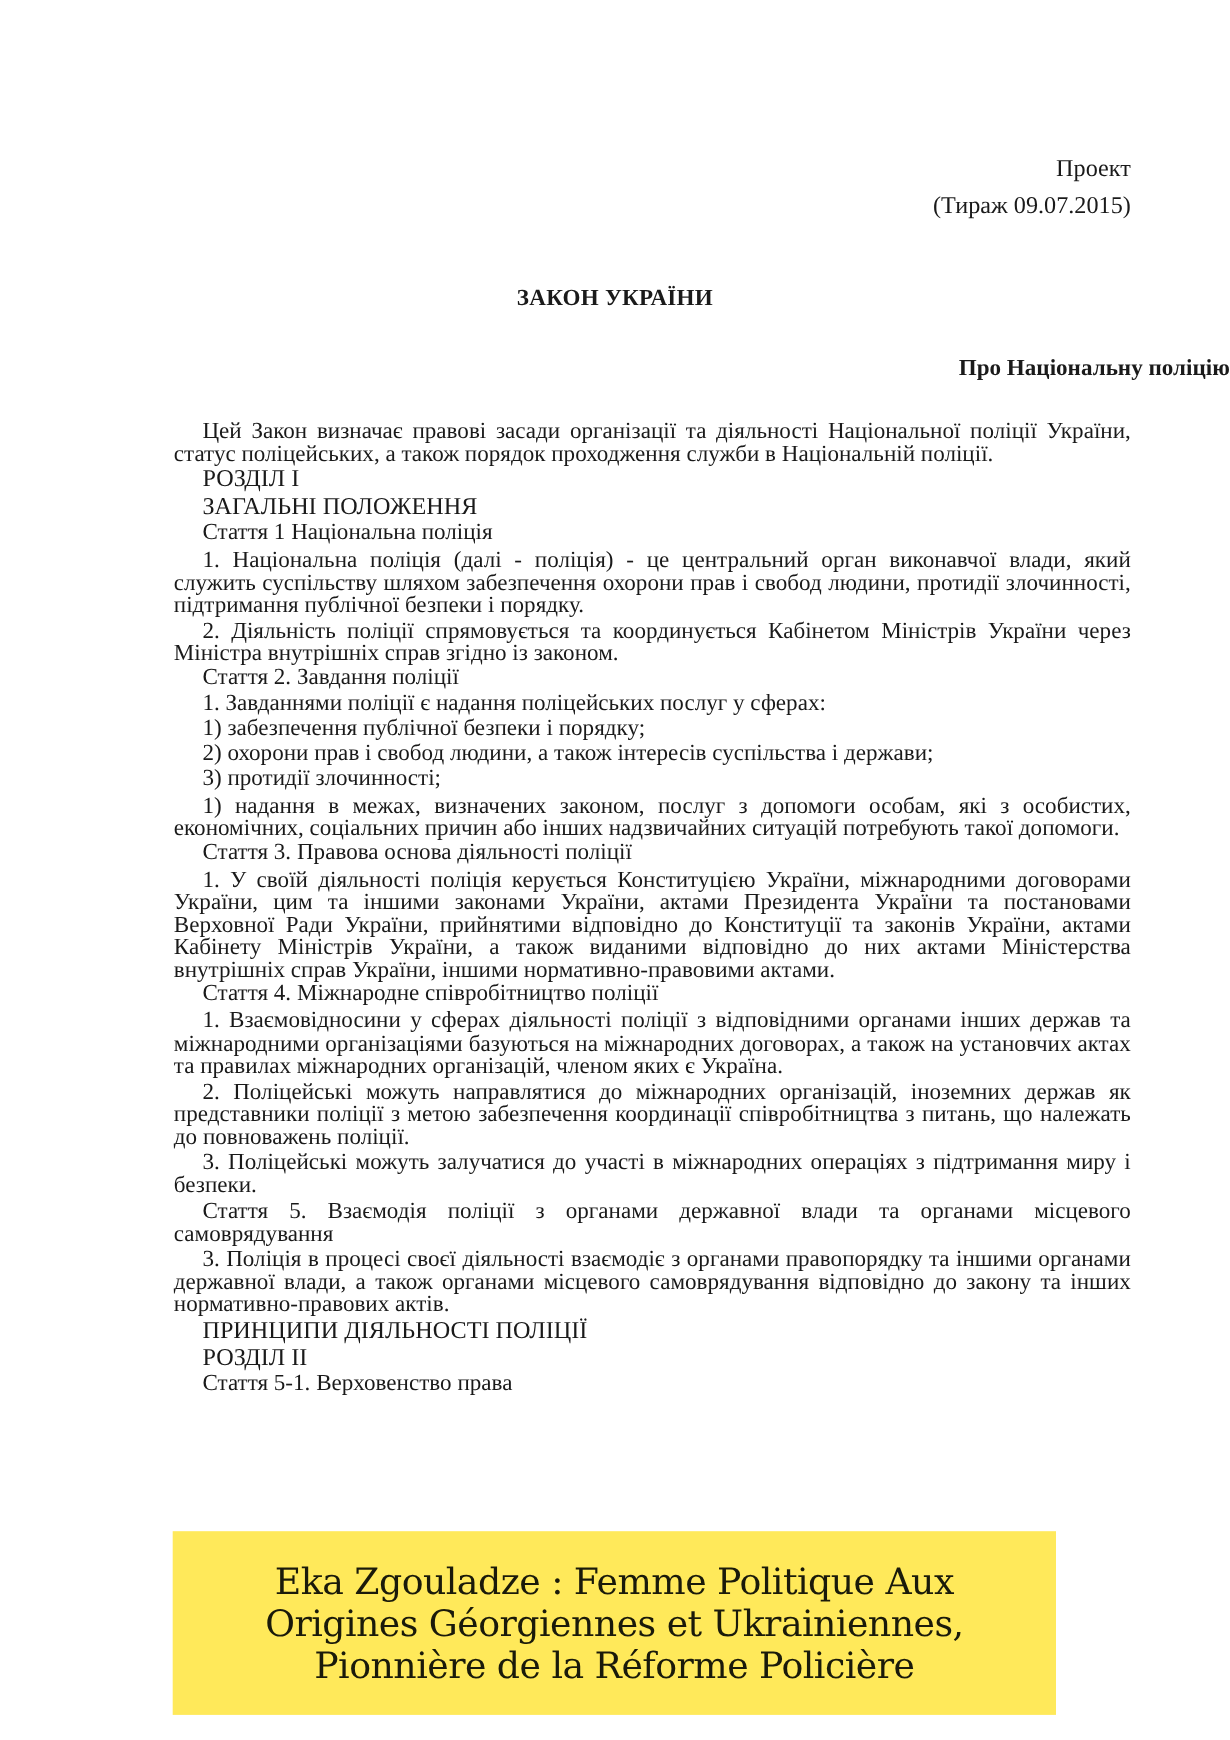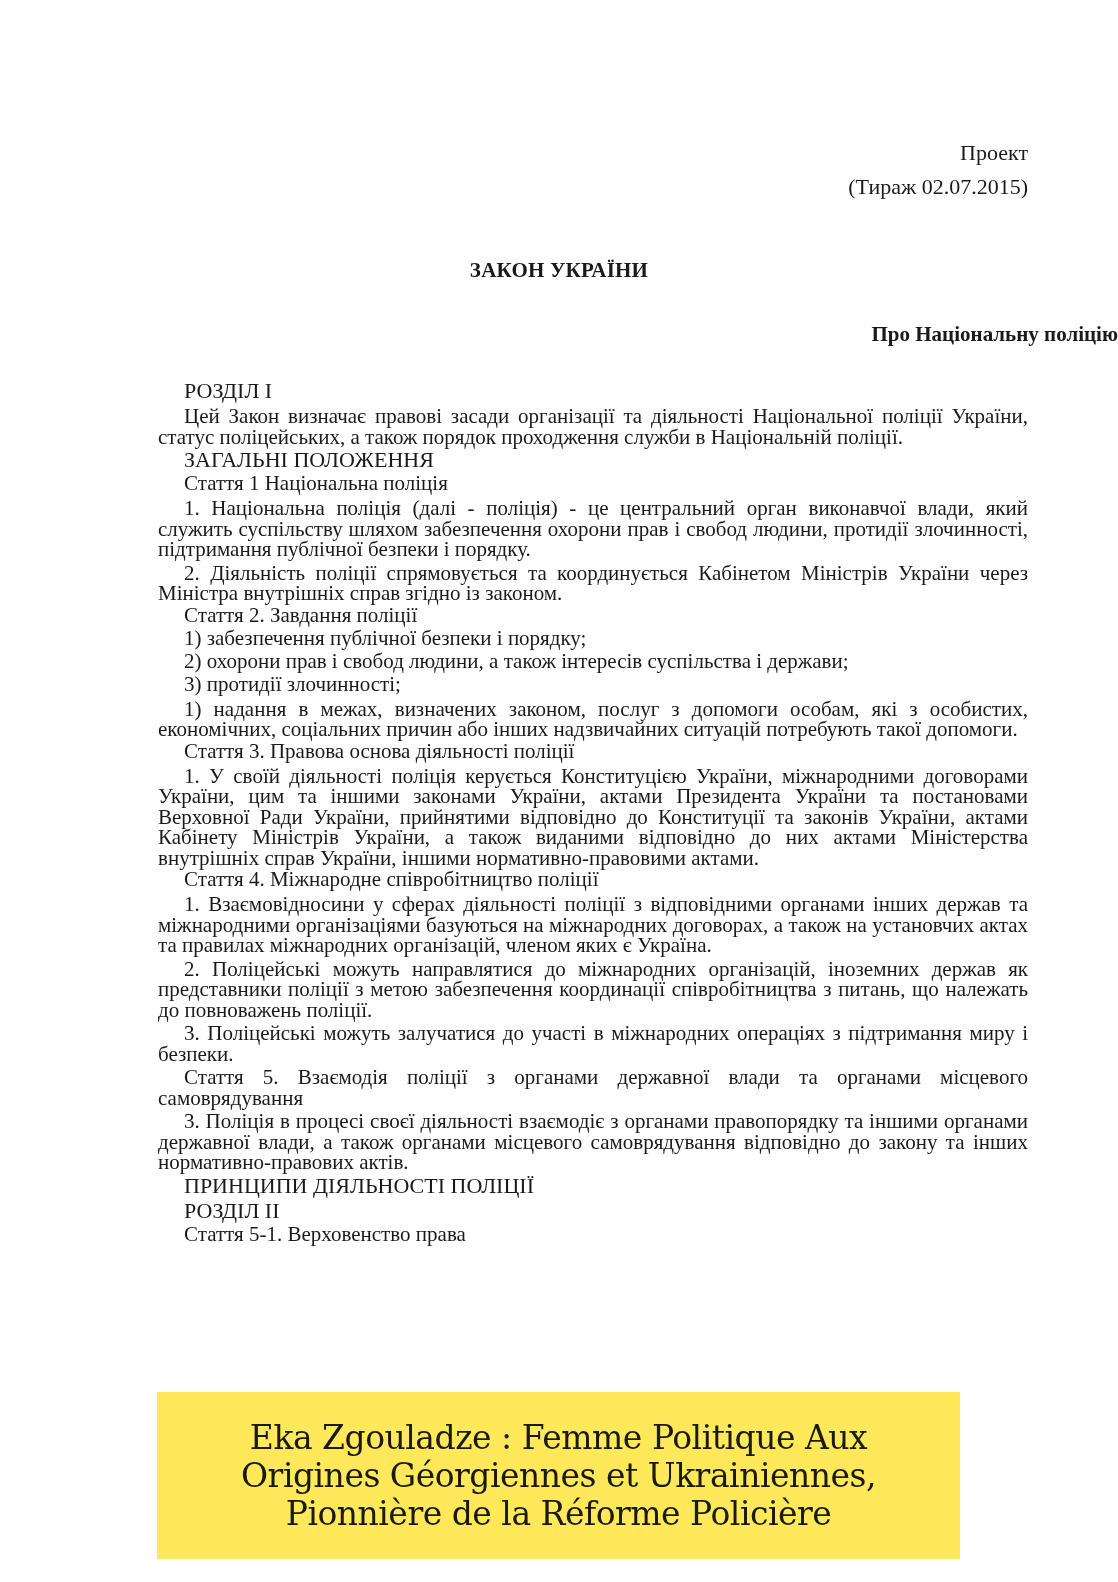--- a/index.html
+++ b/index.html
@@ -39,34 +39,35 @@
       font-size: 33px; line-height: 38px; color: #1a1a0a; width: 640px;
       letter-spacing: -0.5px;
     }
   </style>
 </head>
 <body>
 
 <div class="page">
   <div class="header-right">
     <div>Проект</div>
-    <div>(Тираж 02.07.2015)</div>
+    <div>(Тираж 09.07.2015)</div>
   </div>
 
   <div class="law-title">ЗАКОН УКРАЇНИ</div>
   <div class="law-subtitle">Про Національну поліцію</div>
 
   <div class="body-text" id="body-text">
+      <p class="para gap">Цей Закон визначає правові засади організації та діяльності Національної поліції України, статус поліцейських, а також порядок проходження служби в Національній поліції.</p>
       <p class="para heading">РОЗДІЛ I</p>
-      <p class="para gap">Цей Закон визначає правові засади організації та діяльності Національної поліції України, статус поліцейських, а також порядок проходження служби в Національній поліції.</p>
       <p class="para heading">ЗАГАЛЬНІ ПОЛОЖЕННЯ</p>
       <p class="para article">Стаття 1 Національна поліція</p>
       <p class="para gap">1. Національна поліція (далі - поліція) - це центральний орган виконавчої влади, який служить суспільству шляхом забезпечення охорони прав і свобод людини, протидії злочинності, підтримання публічної безпеки і порядку.</p>
       <p class="para gap">2. Діяльність поліції спрямовується та координується Кабінетом Міністрів України через Міністра внутрішніх справ згідно із законом.</p>
       <p class="para article">Стаття 2. Завдання поліції</p>
+      <p class="para article">1. Завданнями поліції є надання поліцейських послуг у сферах:</p>
       <p class="para article">1) забезпечення публічної безпеки і порядку;</p>
       <p class="para article">2) охорони прав і свобод людини, а також інтересів суспільства і держави;</p>
       <p class="para article">3) протидії злочинності;</p>
       <p class="para gap">1) надання в межах, визначених законом, послуг з допомоги особам, які з особистих, економічних, соціальних причин або інших надзвичайних ситуацій потребують такої допомоги.</p>
       <p class="para article">Стаття 3. Правова основа діяльності поліції</p>
       <p class="para gap">1. У своїй діяльності поліція керується Конституцією України, міжнародними договорами України, цим та іншими законами України, актами Президента України та постановами Верховної Ради України, прийнятими відповідно до Конституції та законів України, актами Кабінету Міністрів України, а також виданими відповідно до них актами Міністерства внутрішніх справ України, іншими нормативно-правовими актами.</p>
       <p class="para article">Стаття 4. Міжнародне співробітництво поліції</p>
       <p class="para gap">1. Взаємовідносини у сферах діяльності поліції з відповідними органами інших держав та міжнародними організаціями базуються на міжнародних договорах, а також на установчих актах та правилах міжнародних організацій, членом яких є Україна.</p>
       <p class="para gap">2. Поліцейські можуть направлятися до міжнародних організацій, іноземних держав як представники поліції з метою забезпечення координації співробітництва з питань, що належать до повноважень поліції.</p>
       <p class="para gap">3. Поліцейські можуть залучатися до участі в міжнародних операціях з підтримання миру і безпеки.</p>

